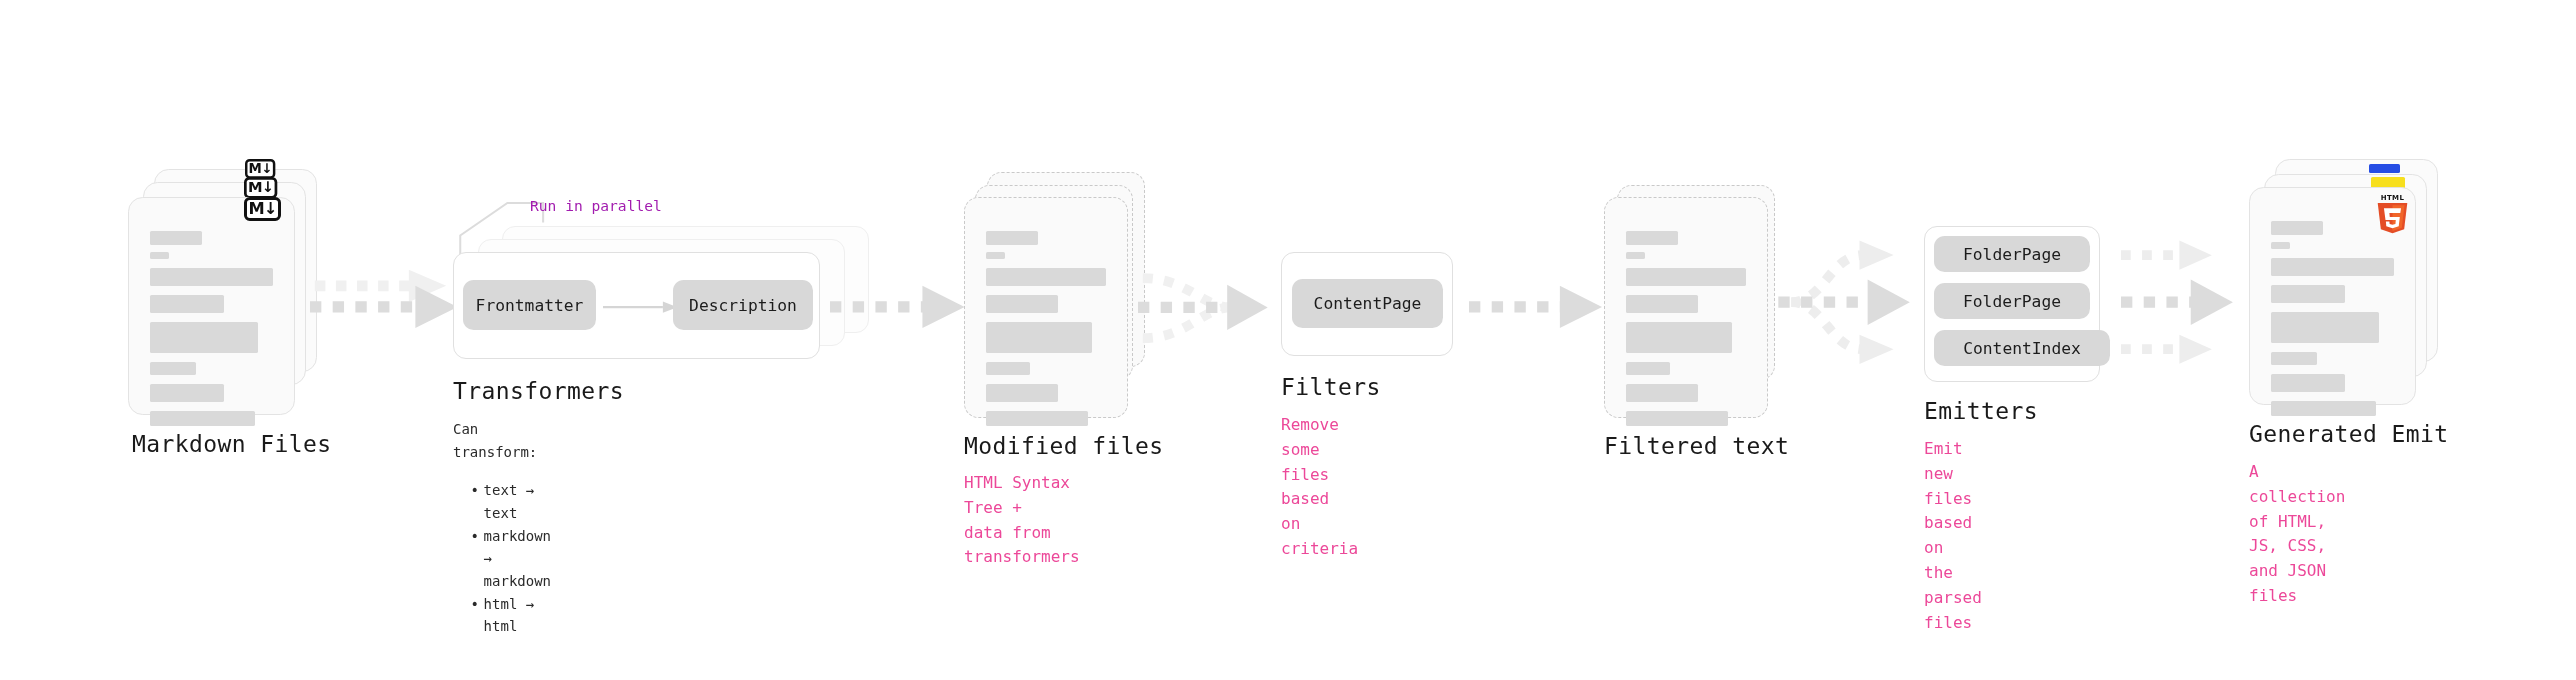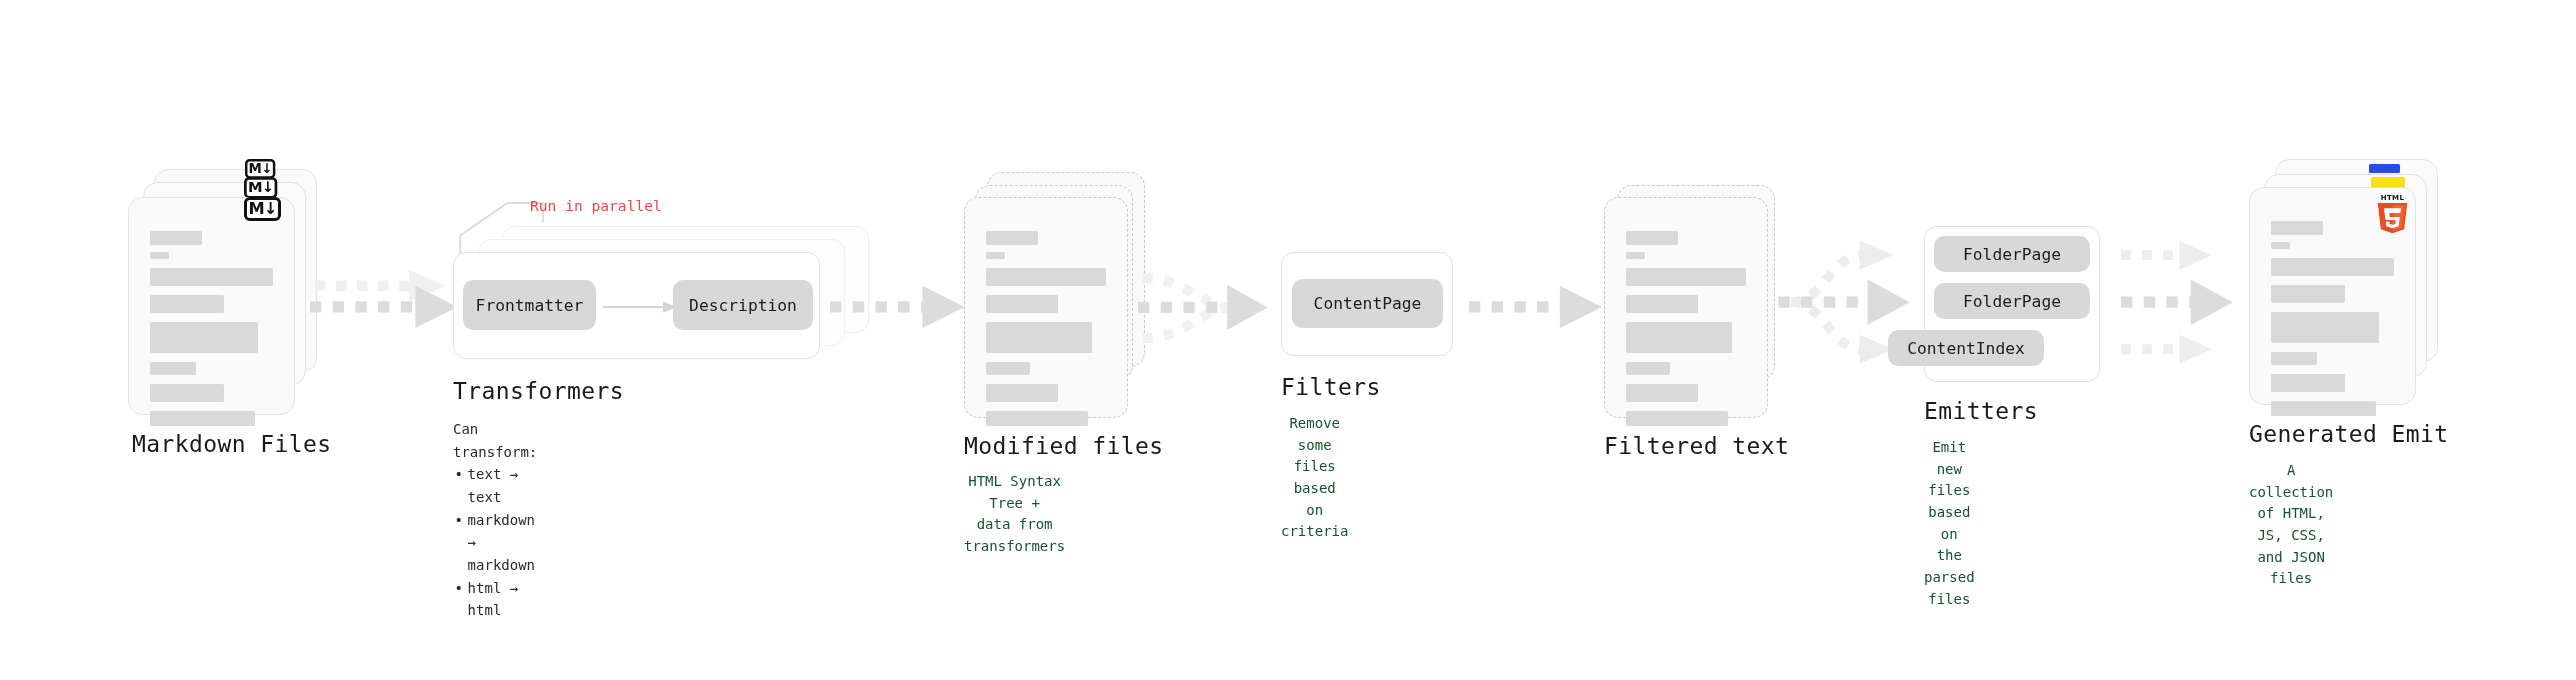--- a/index.html
+++ b/index.html
@@ -72,35 +72,34 @@
   
   .title{
     position:absolute;
     font-size:23px;
     letter-spacing:0.4px;
     color:#1a1a1a;
     white-space:nowrap;
   }
   .caption{
     position:absolute;
-    font-size:14px;
+    font-size:16px;
     line-height:1.55;
-    color:#14532d;
+    color:#ec4899;
     white-space:pre-line;
-    text-align:center;
   }
   .note{
     position:absolute;
     font-size:14.6px;
-    color:#ef4444;
+    color:#a21caf;
     white-space:nowrap;
   }
   .bullets{position:absolute;font-size:14px;line-height:1.62;color:#2a2a2a;}
   .bullets .hd{display:block;}
-  .bullets ul{margin:0;padding:0 0 0 14.6px;list-style:none;}
+  .bullets ul{margin:16px;padding:0 0 0 14.6px;list-style:none;}
   .bullets li{position:relative;}
   .bullets li::before{content:"\2022";position:absolute;left:-13px;top:0;}
 
   svg{display:block;overflow:visible;}
 </style>
 </head>
 <body>
 
 <div id="stage">
 
@@ -263,21 +262,21 @@
       <polygon points="100,124 142,142 100,160" fill="#ededed"></polygon>
       <line x1="0" y1="84" x2="116" y2="84" stroke="#dcdcdc" stroke-width="14" stroke-dasharray="14 14" stroke-linecap="butt"></line>
       <polygon points="110,56 162,84 110,112" fill="#dcdcdc"></polygon>
     </svg>
   </div>
 
   <div class="abs">
     <div class="pbox" style="left:1924px;top:226px;width:176px;height:156px;"></div>
     <div class="chip" style="left:1934px;top:236px;width:156px;height:36px;">FolderPage</div>
     <div class="chip" style="left:1934px;top:283px;width:156px;height:36px;">FolderPage</div>
-    <div class="chip" style="left:1888px;top:330px;width:156px;height:36px;">ContentIndex</div>
+    <div class="chip" style="left:1934px;top:330px;width:176px;height:36px;">ContentIndex</div>
     <div class="title" style="left:1924px;top:398px;">Emitters</div>
     <div class="caption" style="left:1924px;top:437px;">Emit new files based on
 the parsed files</div>
   </div>
 
   <div class="abs" style="left:2121px;top:234px;">
     <svg width="146" height="138" viewBox="0 0 180 170">
       <line x1="0" y1="26" x2="76" y2="26" stroke="#ededed" stroke-width="12" stroke-dasharray="12 14" stroke-linecap="butt"></line>
       <polygon points="72,8 112,26 72,44" fill="#ededed"></polygon>
       <line x1="0" y1="84" x2="92" y2="84" stroke="#dcdcdc" stroke-width="14" stroke-dasharray="14 14" stroke-linecap="butt"></line>

